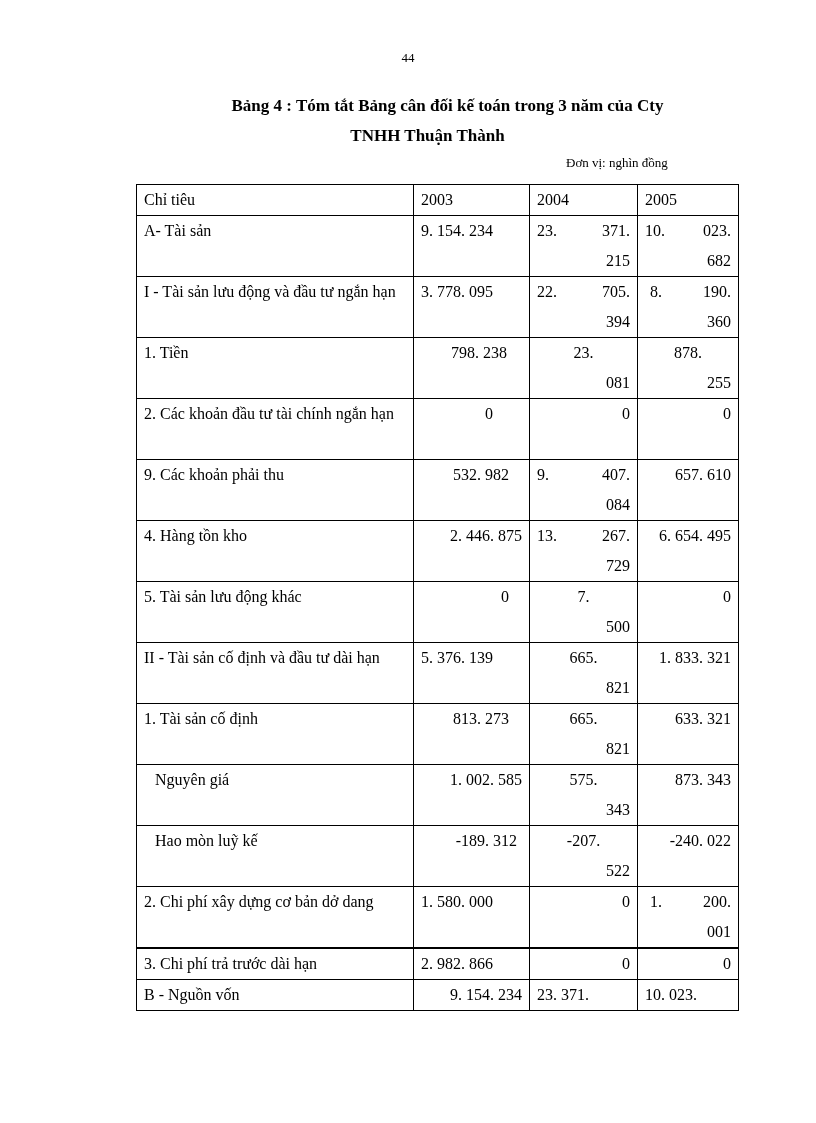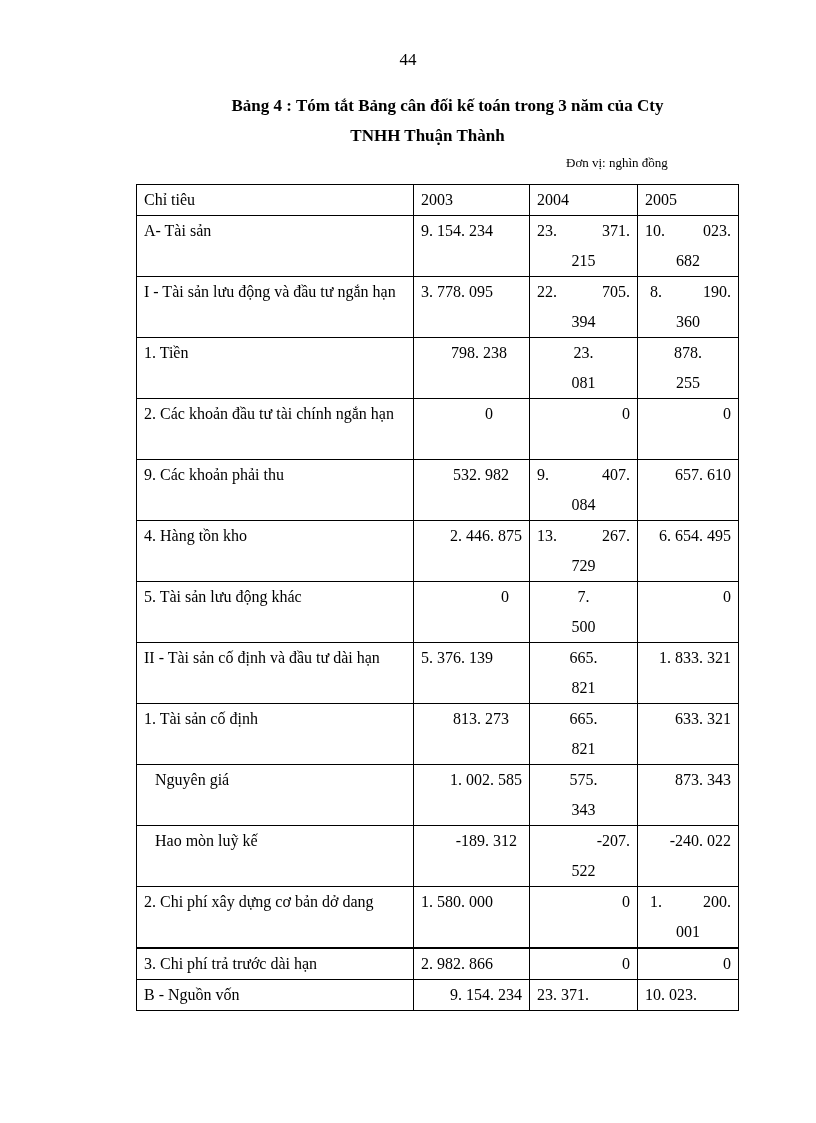--- a/index.html
+++ b/index.html
@@ -14,21 +14,21 @@
       font-family: "Liberation Serif", "DejaVu Serif", serif;
       color: #000;
       overflow: hidden;
     }
     .page-number {
       position: absolute;
       top: 50px;
       left: 0;
       width: 816px;
       text-align: center;
-      font-size: 17px;
+      font-size: 13px;
     }
     .title {
       position: absolute;
       left: 0;
       width: 900px;
       text-align: center;
       font-weight: bold;
       font-size: 17px;
     }
     .title.l1 { top: 96px; left: 0; width: 895px; }
@@ -65,21 +65,21 @@
     td.num { text-align: right; }
     td.num-left { text-align: left; }
     .split {
       display: block;
       text-align: justify;
       text-align-last: justify;
       line-height: 30px;
     }
     .split2 {
       display: block;
-      text-align: center;
+      text-align: right;
       line-height: 30px;
     }
   </style>
 </head>
 <body>
 
 <div class="page-number">44</div>
 <div class="title l1">Bảng 4 : Tóm tắt Bảng cân đối kế toán trong 3 năm của Cty</div>
 <div class="title l2">TNHH Thuận Thành</div>
 <div class="unit">Đơn vị: nghìn đồng</div>
@@ -202,21 +202,21 @@
       <span class="split2" style="text-align:center">575.</span>
       <span class="split2">343</span>
     </td>
     <td class="num">873. 343</td>
   </tr>
 
   <tr class="h2">
     <td class="label indent">Hao mòn luỹ kế</td>
     <td class="num" style="padding-right:12px">-189. 312</td>
     <td>
-      <span class="split2" style="text-align:right">-207.</span>
+      <span class="split2" style="text-align:center">-207.</span>
       <span class="split2">522</span>
     </td>
     <td class="num">-240. 022</td>
   </tr>
 
   <tr class="h2">
     <td class="label">2. Chi phí xây dựng cơ bản dở dang</td>
     <td class="num-left">1. 580. 000</td>
     <td class="num">0</td>
     <td style="padding-left:12px">

